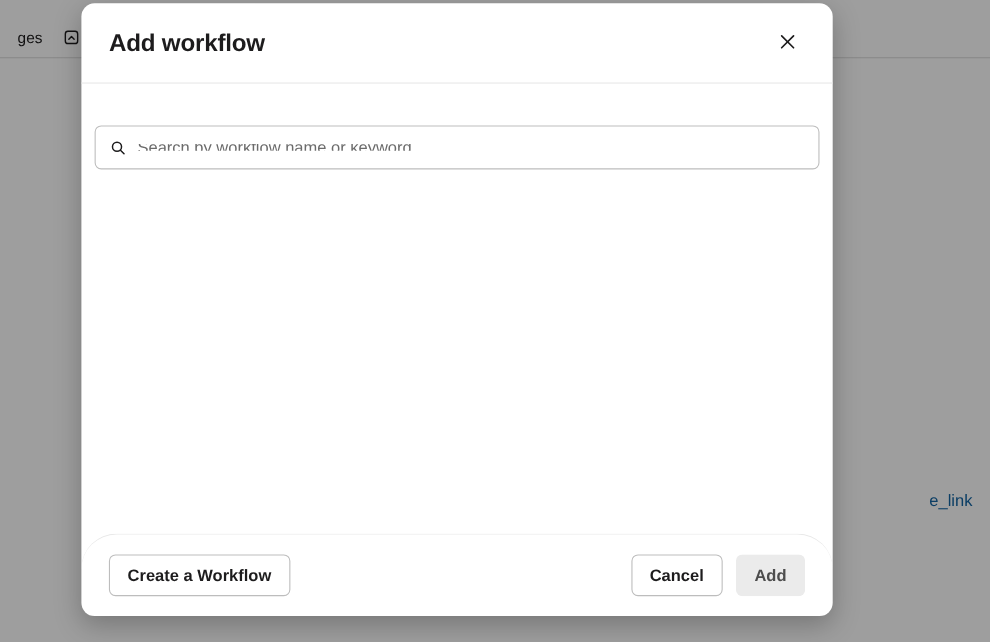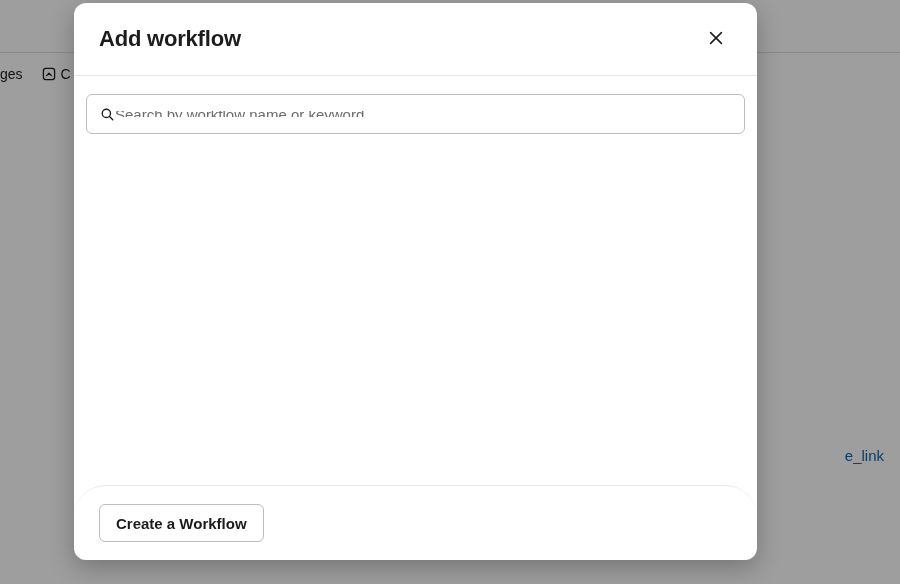--- a/index.html
+++ b/index.html
@@ -20,22 +20,21 @@
     }
     .bg-tabs {
       position: absolute;
       top: 26px;
       left: 0;
       display: flex;
       align-items: center;
       gap: 18px;
       font-size: 14px;
       color: #1d1c1d;
-      padding-left: 0;
-      margin-top: 40px;
+      padding-left: 16px;
     }
     .bg-tab {
       display: flex;
       align-items: center;
       gap: 4px;
       padding-bottom: 8px;
     }
     .bg-tab-icon {
       width: 16px; height: 16px; display: inline-flex;
       align-items: center; justify-content: center;
@@ -102,20 +101,22 @@
     }
     .search-wrap {
       position: relative;
       width: 100%;
       height: 40px;
       border: 1px solid #bdbdbd;
       border-radius: 6px;
       display: flex;
       align-items: center;
       padding: 16px 12px;
+      gap: 10px;
+      margin-top: 20px;
     }
     .search-icon {
       width: 16px; height: 16px;
       display: flex; align-items: center; justify-content: center;
       color: #1d1c1d;
     }
     .search-input {
       flex: 1;
       height: 100%;
       border: none;
@@ -210,14 +211,22 @@
         </svg>
       </span>
       <input class="search-input" type="text" placeholder="Search by workflow name or keyword" style="">
     </div>
   </div>
 
   <div class="modal-footer">
     <button class="btn btn-outline">
       <span>Create a Workflow</span>
     </button>
+    <div class="footer-right">
+      <button class="btn btn-outline">
+        <span>Cancel</span>
+      </button>
+      <button class="btn btn-muted">
+        <span>Add</span>
+      </button>
+    </div>
   </div>
 </div>
 
 </body></html>

